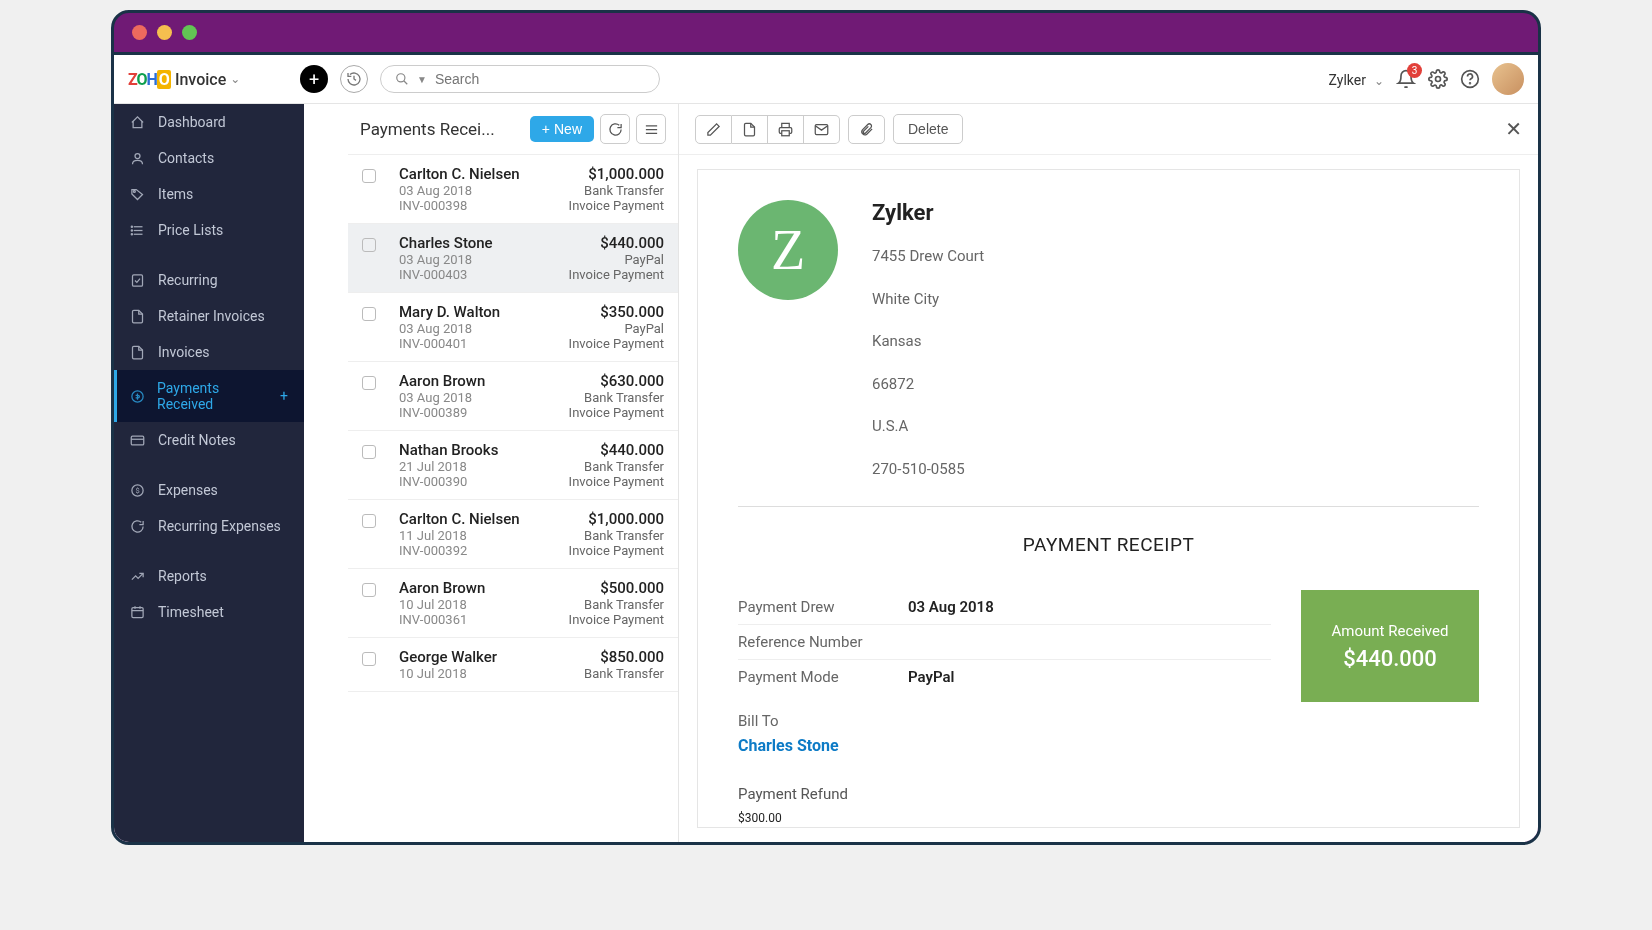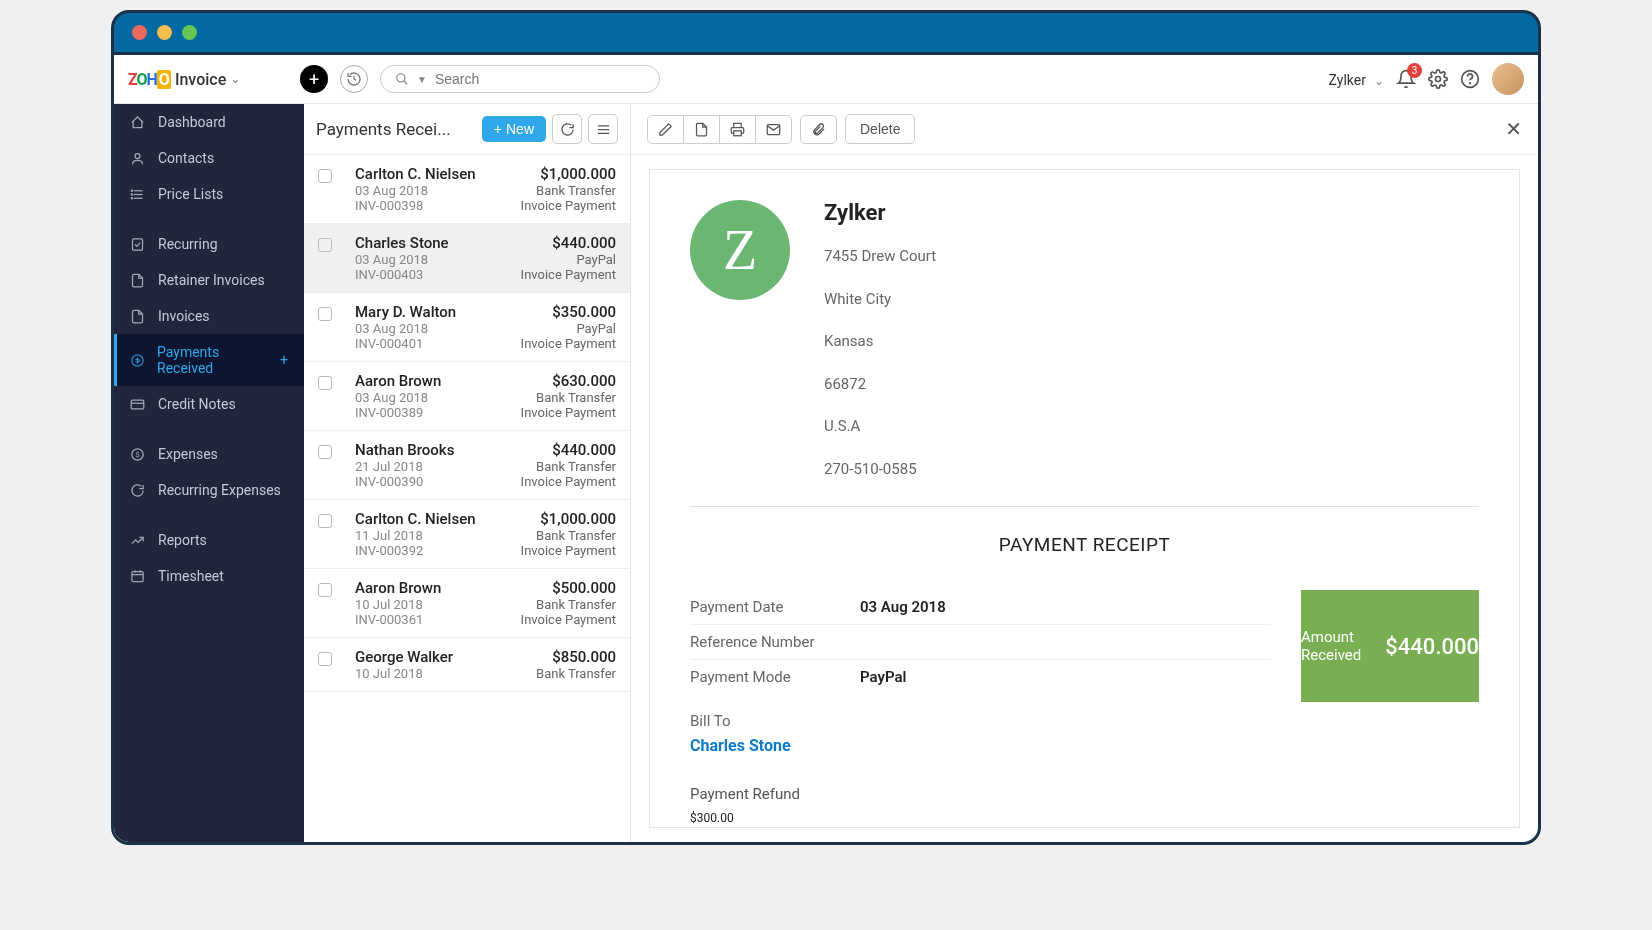--- a/index.html
+++ b/index.html
@@ -1,17 +1,17 @@
 <!DOCTYPE html>
 <html><head>
 <meta charset="utf-8">
 <style>
 * { box-sizing: border-box; margin: 0; padding: 0; }
 body { font-family: -apple-system, BlinkMacSystemFont, "Segoe UI", Roboto, sans-serif; background: #f0f0f0; }
-.browser-frame { width: 1430px; margin: 10px auto; background: #0369a1; border: 3px solid #1a3247; border-radius: 18px; overflow: hidden; }
+.browser-frame { width: 1430px; margin: 10px auto; background: #701a75; border: 3px solid #1a3247; border-radius: 18px; overflow: hidden; }
 .browser-chrome { padding: 12px 18px; display: flex; gap: 10px; }
 .traffic-light { width: 15px; height: 15px; border-radius: 50%; display: inline-block; }
 .tl-red { background: #ed6a5e; }
 .tl-yellow { background: #f5bf4f; }
 .tl-green { background: #62c554; }
 .app { display: flex; flex-direction: column; height: 790px; border-top: 3px solid #1a3247; background: #fff; }
 
 
 .topbar { display: flex; align-items: center; padding: 8px 14px; border-bottom: 1px solid #e5e5e5; gap: 12px; }
 .logo-area { width: 160px; display: flex; align-items: center; gap: 4px; font-size: 16px; font-weight: 500; color: #333; }
@@ -35,21 +35,21 @@
 
 .body { display: flex; flex: 1; overflow: hidden; }
 .sidebar { width: 190px; background: #21263c; color: #c2c8d6; font-size: 14px; overflow-y: auto; }
 .side-item { padding: 10px 16px; display: flex; align-items: center; gap: 12px; cursor: pointer; }
 .side-item.active { background: #0d1530; color: #2ea8e8; border-left: 3px solid #2ea8e8; padding-left: 13px; }
 .side-gap { height: 14px; }
 .side-icon { width: 16px; text-align: center; opacity: .8; }
 .side-plus { margin-left: auto; color: #2ea8e8; }
 
 
-.listcol { width: 327px; border-right: 1px solid #e5e5e5; display: flex; flex-direction: column; }
+.listcol { width: 375px; border-right: 1px solid #e5e5e5; display: flex; flex-direction: column; padding-left: 44px; }
 .listhead { padding: 10px 12px; display: flex; align-items: center; gap: 6px; border-bottom: 1px solid #eee; }
 .listhead-title { font-size: 17px; color: #333; flex: 1; }
 .btn-new { background: #2ea8e8; color: #fff; border: none; padding: 5px 12px; border-radius: 5px; font-size: 14px; display: flex; align-items: center; gap: 4px; cursor:pointer; }
 .btn-icon { width: 30px; height: 30px; border: 1px solid #ccc; border-radius: 5px; display: flex; align-items: center; justify-content: center; color: #555; cursor: pointer; }
 .payments-list { flex: 1; overflow-y: auto; }
 .pay-item { padding: 10px 14px; border-bottom: 1px solid #eee; display: flex; gap: 23px; cursor: pointer; }
 .pay-item.selected { background: #eef0f2; }
 .pi-check { width: 14px; height: 14px; border: 1.5px solid #bbb; border-radius: 3px; margin-top: 4px; flex-shrink: 0; }
 .pi-body { flex: 1; min-width: 0; }
 .pi-row { display: flex; justify-content: space-between; }
@@ -76,21 +76,21 @@
 .rlogo { width: 100px; height: 100px; border-radius: 50%; background: #6bb671; display:flex; align-items:center; justify-content:center; color:#fff; font-size:56px; font-weight:300; font-family: Georgia, serif;}
 .rcompany { font-size: 22px; font-weight: 700; color: #222; margin-bottom: 8px;}
 .raddr-line { font-size: 15px; color: #666; line-height: 1.5; margin-top: 20px;}
 .rdivider { border-top: 1px solid #ddd; margin: 26px 0; }
 .rtitle { text-align: center; font-size: 19px; color: #222; letter-spacing: .5px; margin: 14px 0 34px;}
 .rpanel { display: flex; gap: 30px; }
 .rdetails { flex: 1; }
 .rfield { display: flex; padding: 8px 0; font-size: 15px; }
 .rf-label { width: 170px; color: #666; }
 .rf-value { color: #222; font-weight: 600; }
-.rbox { width: 178px; height: 112px; background: #79ae53; color: #fff; display:flex; flex-direction:row; align-items:center; justify-content:center; gap:6px;}
+.rbox { width: 178px; height: 112px; background: #79ae53; color: #fff; display:flex; flex-direction:column; align-items:center; justify-content:center; gap:6px;}
 .rbox-label { font-size: 15px; }
 .rbox-amount { font-size: 22px; font-weight: 500; }
 .billto-label { font-size: 15px; color: #666; margin-top: 18px; }
 .billto-name { color: #0d7bc6; font-weight: 700; font-size: 16px; margin-top: 6px; }
 .refund-label { font-size: 15px; font-weight: 400; color: #555; margin-top: 30px; }
 .refund-amt { font-size: 12px; color: #222; margin-top: 8px; }
 
 svg { display: block; }
 </style>
 </head>
@@ -170,20 +170,29 @@
             <span>Dashboard</span>
           </div>
           <div class="side-item">
             <span class="side-icon">
               <svg width="15" height="15" viewBox="0 0 24 24" fill="none" stroke="currentColor" stroke-width="2">
                 <circle cx="12" cy="8" r="4"></circle>
                 <path d="M4 21c0-4 4-6 8-6s8 2 8 6"></path>
               </svg>
             </span>
             <span>Contacts</span>
+          </div>
+          <div class="side-item">
+            <span class="side-icon">
+              <svg width="15" height="15" viewBox="0 0 24 24" fill="none" stroke="currentColor" stroke-width="2">
+                <path d="M20 12l-8 8-9-9V4h7z"></path>
+                <circle cx="7" cy="7" r="1.5"></circle>
+              </svg>
+            </span>
+            <span>Items</span>
           </div>
           <div class="side-item">
             <span class="side-icon">
               <svg width="15" height="15" viewBox="0 0 24 24" fill="none" stroke="currentColor" stroke-width="2">
                 <line x1="6" y1="6" x2="20" y2="6"></line>
                 <line x1="6" y1="12" x2="20" y2="12"></line>
                 <line x1="6" y1="18" x2="20" y2="18"></line>
                 <circle cx="3" cy="6" r="1"></circle>
                 <circle cx="3" cy="12" r="1"></circle>
                 <circle cx="3" cy="18" r="1"></circle>
@@ -493,21 +502,21 @@
                   <div class="raddr-line">U.S.A</div>
                   <div class="raddr-line">270-510-0585</div>
                 </div>
             </div>
           </div>
           <div class="rdivider"></div>
           <div class="rtitle">PAYMENT RECEIPT</div>
           <div class="rpanel">
             <div class="rdetails">
               <div class="rfield" style="border-bottom:1px solid #eee">
-                <div class="rf-label">Payment Date</div>
+                <div class="rf-label">Payment Drew</div>
                 <div class="rf-value">03 Aug 2018</div>
               </div>
               <div class="rfield" style="border-bottom:1px solid #eee">
                 <div class="rf-label">Reference Number</div>
                 <div class="rf-value"></div>
               </div>
               <div class="rfield">
                 <div class="rf-label">Payment Mode</div>
                 <div class="rf-value">PayPal</div>
               </div>

